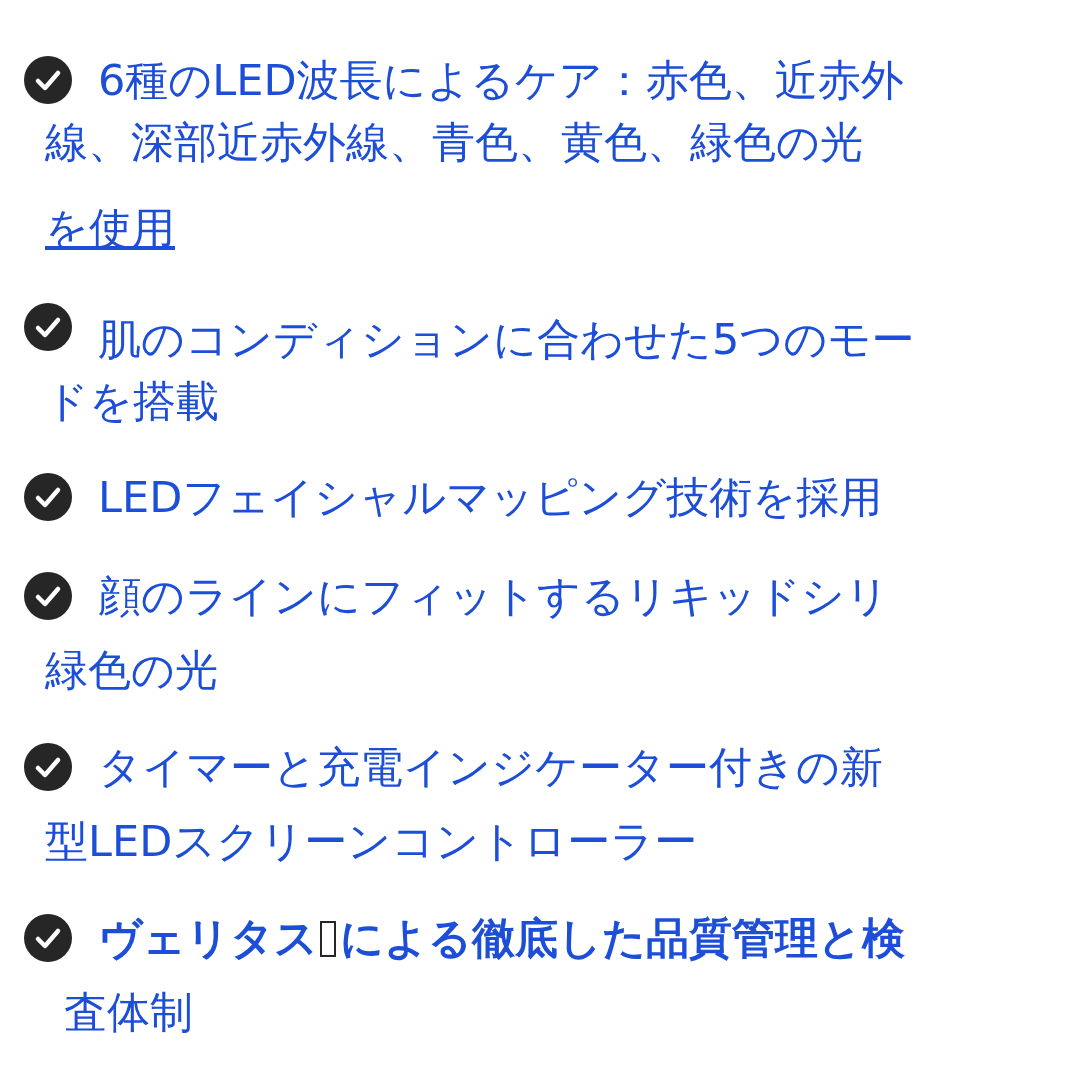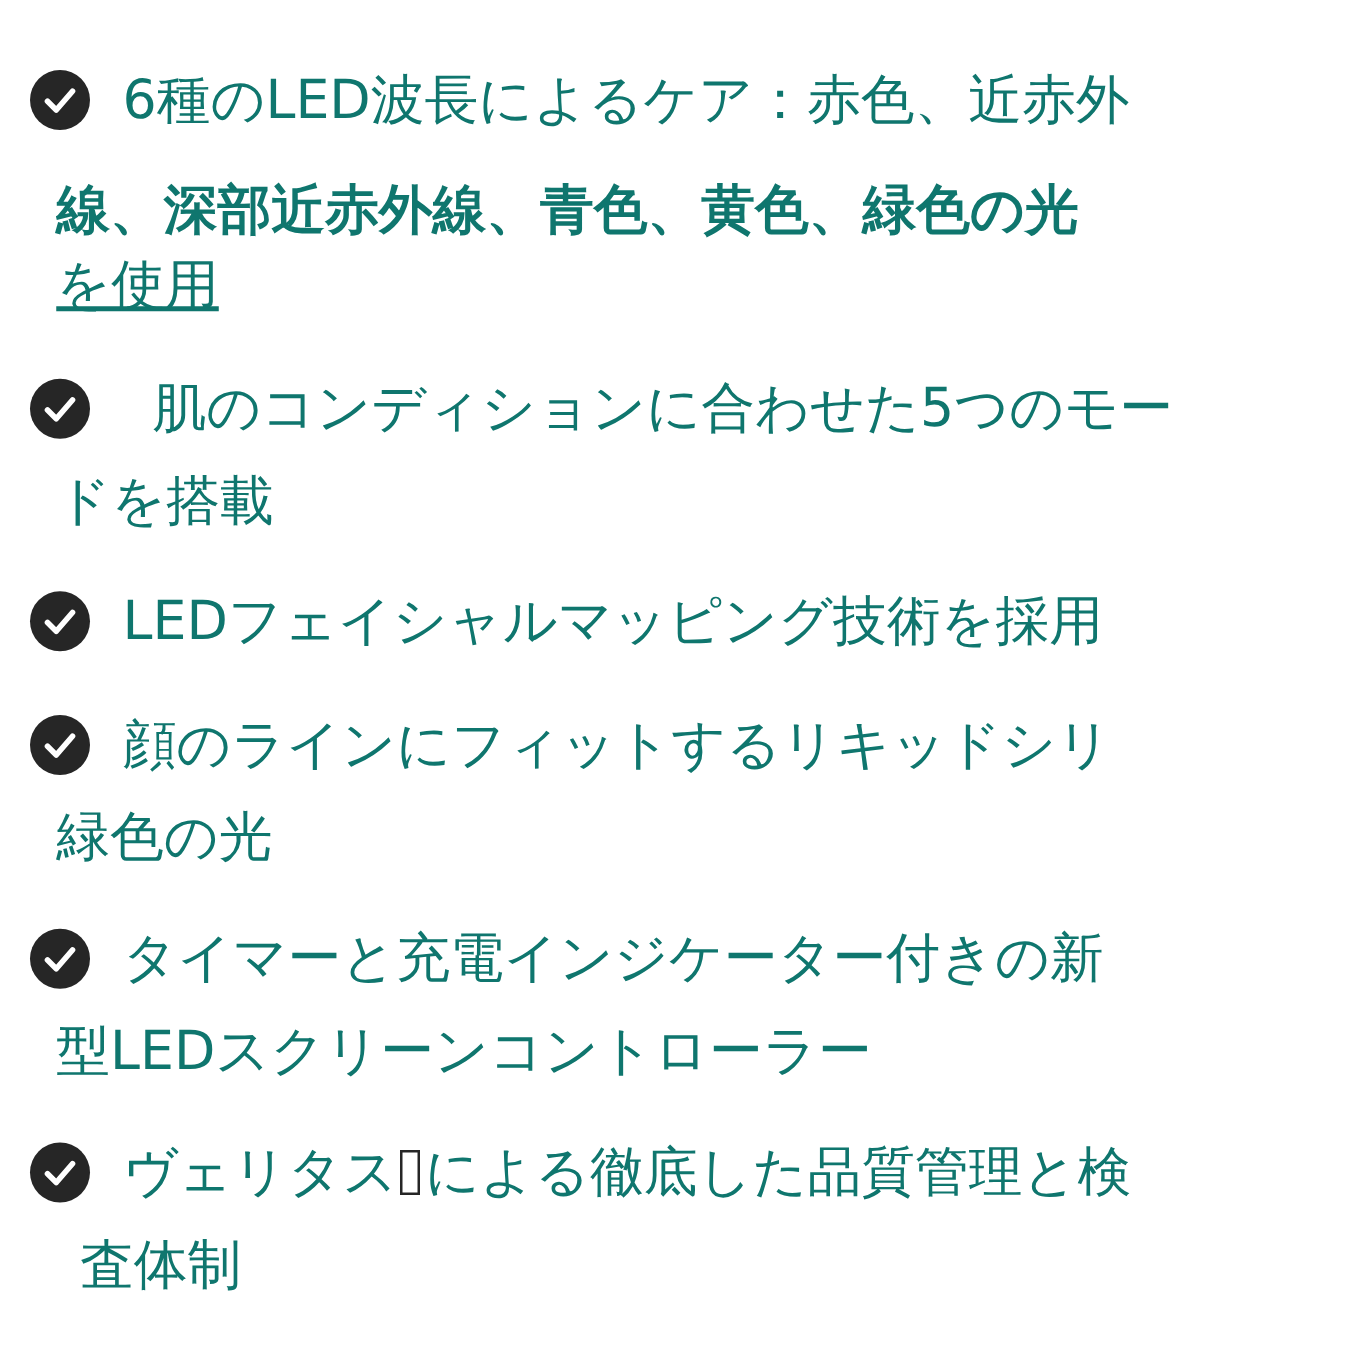--- a/index.html
+++ b/index.html
@@ -45,21 +45,21 @@
     width: 48px;
     height: 48px;
   }
   .line {
     position: absolute;
     white-space: nowrap;
     font-size: 43px;
     line-height: 72px;
     height: 72px;
     letter-spacing: 0px;
-    color: #0f766e;
+    color: #1d4ed8;
   }
   .line.first { left: 98px; }
   .line.cont { left: 45px; }
   .tofu {
     display: inline-block;
     width: 16px;
     height: 36px;
     border: 2.5px solid #262626;
     box-sizing: border-box;
     vertical-align: -4px;
@@ -71,31 +71,31 @@
 
 <ul class="feature-list">
 
   <li class="feature-item" style="top:44px;">
     <span class="check-icon" style="top:12px;">
       <svg viewBox="0 0 48 48">
           <polyline points="14,25 21,32 34,17" fill="none" stroke="#ffffff" stroke-width="4.5" stroke-linecap="round" stroke-linejoin="round"></polyline>
         </svg>
     </span>
     <span class="line first" style="top:0px;">6種のLED波長によるケア：赤色、近赤外</span>
-    <span class="line cont" style="top:88px;font-weight:bold;">線、深部近赤外線、青色、黄色、緑色の光</span>
+    <span class="line cont" style="top:62px;">線、深部近赤外線、青色、黄色、緑色の光</span>
     <span class="line cont" style="top:148px;text-decoration:underline;">を使用</span>
   </li>
 
   <li class="feature-item" style="top:291px;">
     <span class="check-icon" style="top:12px;">
       <svg viewBox="0 0 48 48">
           <polyline points="14,25 21,32 34,17" fill="none" stroke="#ffffff" stroke-width="4.5" stroke-linecap="round" stroke-linejoin="round"></polyline>
         </svg>
     </span>
-    <span class="line first" style="top:0px;margin-left:24px;">肌のコンディションに合わせた5つのモー</span>
+    <span class="line first" style="top:12px;">肌のコンディションに合わせた5つのモー</span>
     <span class="line cont" style="top:74px;">ドを搭載</span>
   </li>
 
   <li class="feature-item" style="top:461px;">
     <span class="check-icon" style="top:12px;">
       <svg viewBox="0 0 48 48">
           <polyline points="14,25 21,32 34,17" fill="none" stroke="#ffffff" stroke-width="4.5" stroke-linecap="round" stroke-linejoin="round"></polyline>
         </svg>
     </span>
     <span class="line first" style="top:0px;">LEDフェイシャルマッピング技術を採用</span>
@@ -120,17 +120,17 @@
     <span class="line first" style="top:0px;">タイマーと充電インジケーター付きの新</span>
     <span class="line cont" style="top:74px;">型LEDスクリーンコントローラー</span>
   </li>
 
   <li class="feature-item" style="top:902px;">
     <span class="check-icon" style="top:12px;">
       <svg viewBox="0 0 48 48">
           <polyline points="14,25 21,32 34,17" fill="none" stroke="#ffffff" stroke-width="4.5" stroke-linecap="round" stroke-linejoin="round"></polyline>
         </svg>
     </span>
-    <span class="line first" style="top:0px;"><span>ヴェリタス</span><span class="tofu"></span><span>による徹底した品質管理と検</span></span>
+    <span class="line first" style="top:0px;font-weight:bold;"><span>ヴェリタス</span><span class="tofu"></span><span>による徹底した品質管理と検</span></span>
     <span class="line cont" style="top:74px;margin-left:19px;">査体制</span>
   </li>
 
 </ul>
 
 </body></html>

